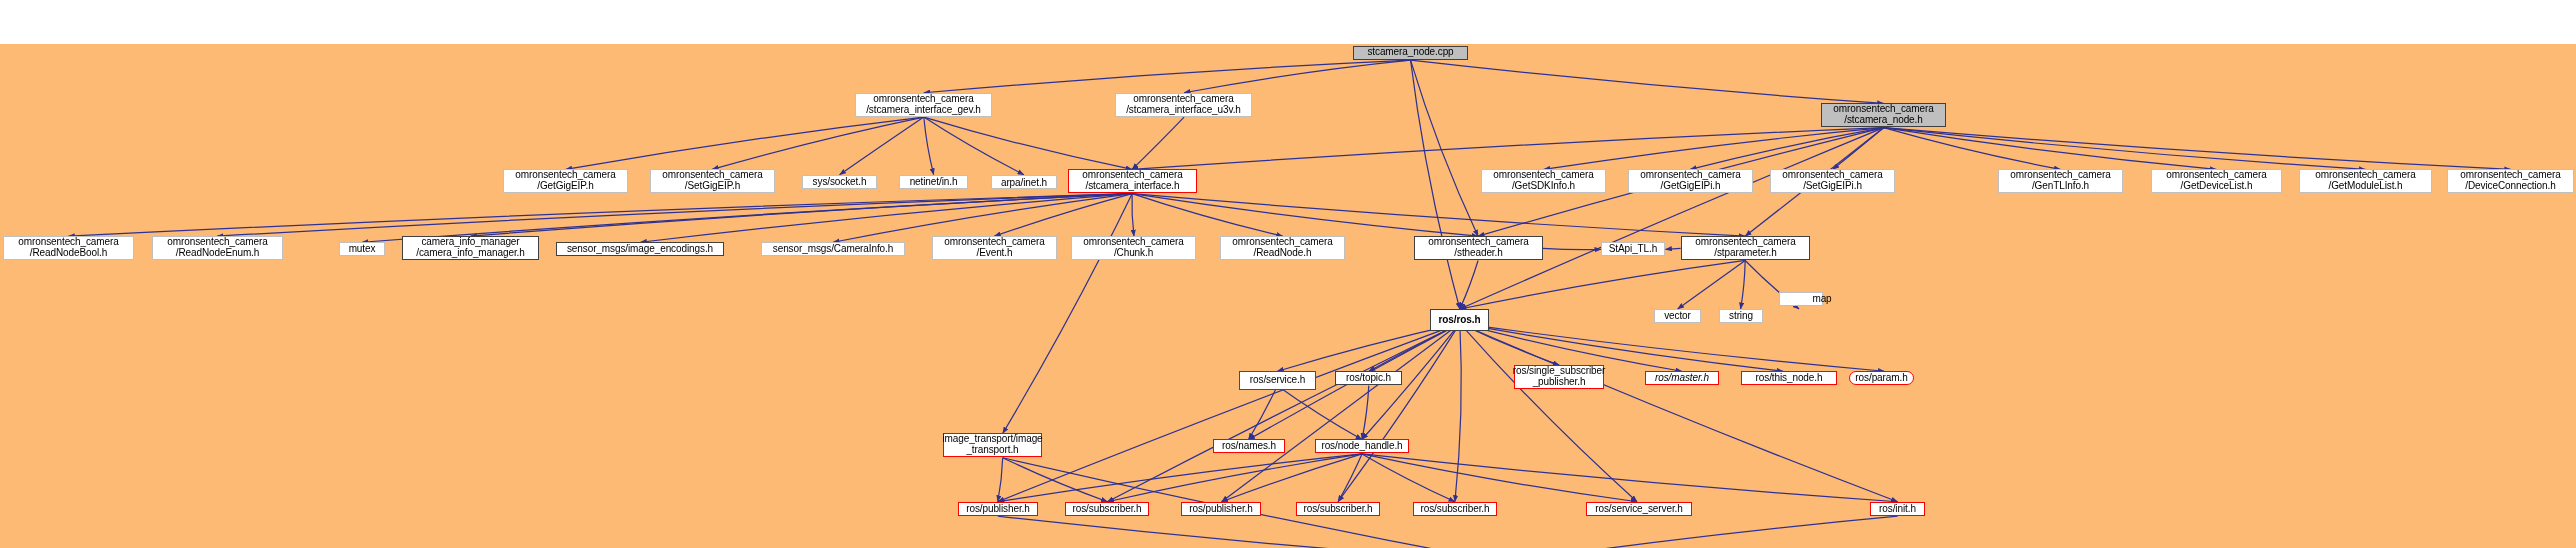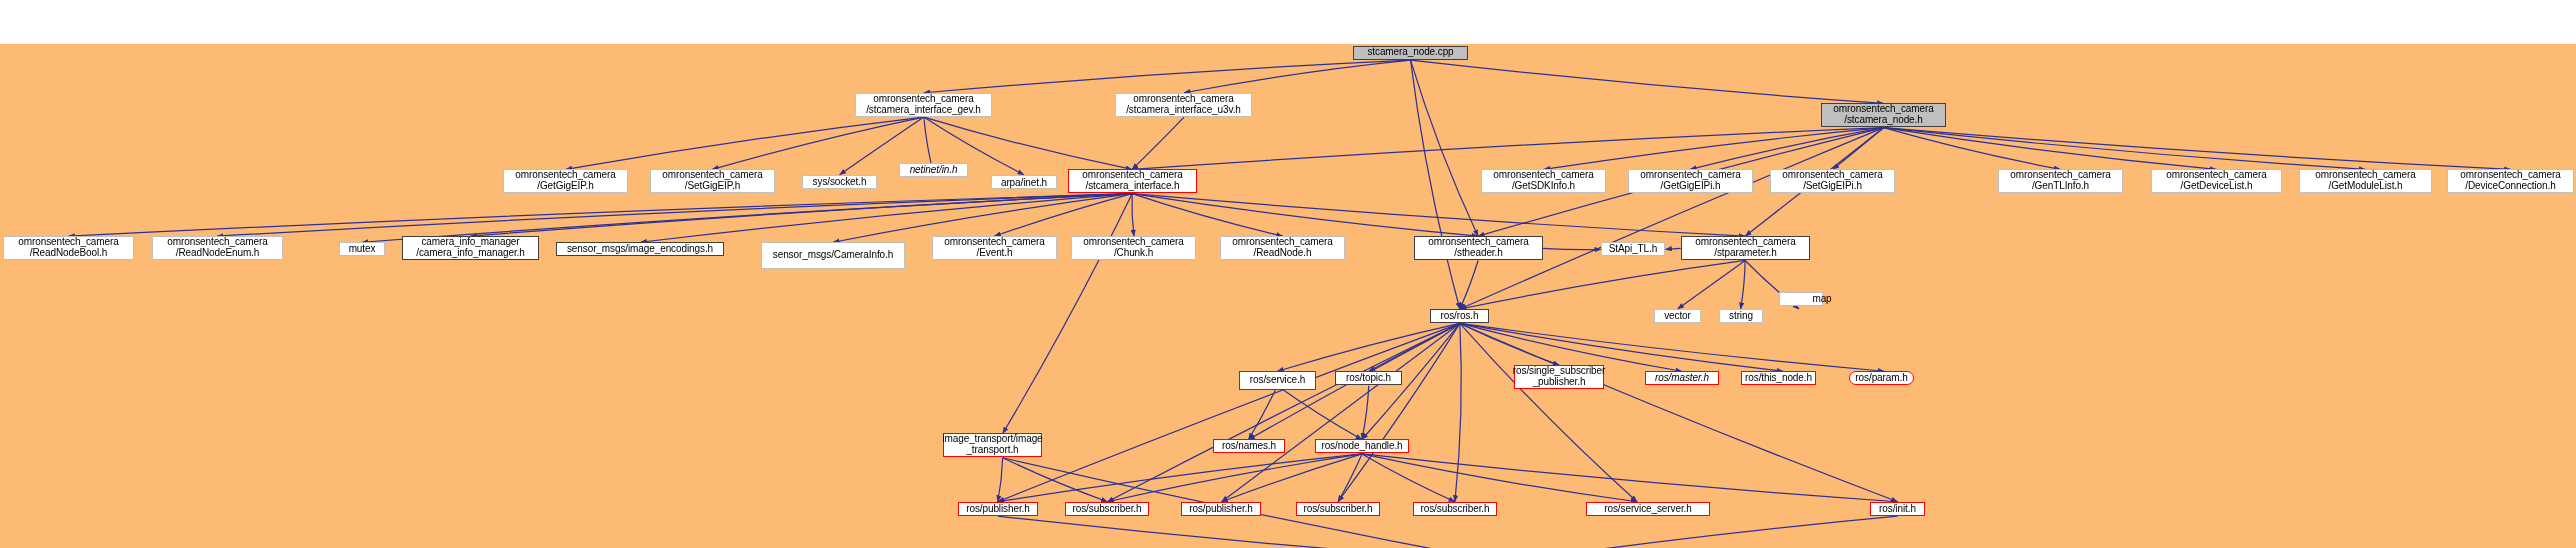--- a/index.html
+++ b/index.html
@@ -148,21 +148,21 @@
 /stcamera_interface_gev.h</span></div>
       <div class="node " style="left: 1115px; top: 49px; width: 137px; height: 24px;"><span class="nlabel">omronsentech_camera
 /stcamera_interface_u3v.h</span></div>
       <div class="node root" style="left: 1821px; top: 59px; width: 125px; height: 24px;"><span class="nlabel">omronsentech_camera
 /stcamera_node.h</span></div>
       <div class="node " style="left: 503px; top: 125px; width: 125px; height: 24px;"><span class="nlabel">omronsentech_camera
 /GetGigEIP.h</span></div>
       <div class="node " style="left: 650px; top: 125px; width: 125px; height: 24px;"><span class="nlabel">omronsentech_camera
 /SetGigEIP.h</span></div>
       <div class="node " style="left: 802px; top: 131px; width: 75px; height: 14.4px;"><span class="nlabel">sys/socket.h</span></div>
-      <div class="node " style="left: 899px; top: 119px; width: 69px; height: 14.4px; font-style: italic;"><span class="nlabel">netinet/in.h</span></div>
+      <div class="node " style="left: 899px; top: 131px; width: 69px; height: 14.4px;"><span class="nlabel">netinet/in.h</span></div>
       <div class="node " style="left: 991px; top: 131px; width: 66px; height: 14.4px; align-items: flex-end;"><span class="nlabel">arpa/inet.h</span></div>
       <div class="node red" style="left: 1068px; top: 125px; width: 129px; height: 24px;"><span class="nlabel">omronsentech_camera
 /stcamera_interface.h</span></div>
       <div class="node " style="left: 1481px; top: 125px; width: 125px; height: 24px;"><span class="nlabel">omronsentech_camera
 /GetSDKInfo.h</span></div>
       <div class="node " style="left: 1628px; top: 125px; width: 125px; height: 24px;"><span class="nlabel">omronsentech_camera
 /GetGigEIPi.h</span></div>
       <div class="node " style="left: 1770px; top: 125px; width: 125px; height: 24px;"><span class="nlabel">omronsentech_camera
 /SetGigEIPi.h</span></div>
       <div class="node " style="left: 1998px; top: 125px; width: 125px; height: 24px;"><span class="nlabel">omronsentech_camera
@@ -174,51 +174,51 @@
       <div class="node " style="left: 2447px; top: 125px; width: 127px; height: 24px;"><span class="nlabel">omronsentech_camera
 /DeviceConnection.h</span></div>
       <div class="node " style="left: 3px; top: 192px; width: 131px; height: 24px;"><span class="nlabel">omronsentech_camera
 /ReadNodeBool.h</span></div>
       <div class="node " style="left: 152px; top: 192px; width: 131px; height: 24px;"><span class="nlabel">omronsentech_camera
 /ReadNodeEnum.h</span></div>
       <div class="node " style="left: 339px; top: 198px; width: 46px; height: 14.4px;"><span class="nlabel">mutex</span></div>
       <div class="node bold" style="left: 402px; top: 192px; width: 137px; height: 24px;"><span class="nlabel">camera_info_manager
 /camera_info_manager.h</span></div>
       <div class="node bold" style="left: 556px; top: 198px; width: 168px; height: 14.4px;"><span class="nlabel">sensor_msgs/image_encodings.h</span></div>
-      <div class="node " style="left: 761px; top: 198px; width: 144px; height: 27px;"><span class="nlabel">sensor_msgs/CameraInfo.h</span></div>
+      <div class="node " style="left: 761px; top: 198px; width: 144px; height: 14px;"><span class="nlabel">sensor_msgs/CameraInfo.h</span></div>
       <div class="node " style="left: 932px; top: 192px; width: 125px; height: 24px;"><span class="nlabel">omronsentech_camera
 /Event.h</span></div>
       <div class="node " style="left: 1071px; top: 192px; width: 125px; height: 24px;"><span class="nlabel">omronsentech_camera
 /Chunk.h</span></div>
       <div class="node " style="left: 1220px; top: 192px; width: 125px; height: 24px;"><span class="nlabel">omronsentech_camera
 /ReadNode.h</span></div>
       <div class="node bold" style="left: 1414px; top: 192px; width: 129px; height: 24px;"><span class="nlabel">omronsentech_camera
 /stheader.h</span></div>
       <div class="node " style="left: 1601px; top: 198px; width: 64px; height: 14.4px;"><span class="nlabel">StApi_TL.h</span></div>
       <div class="node bold" style="left: 1681px; top: 192px; width: 129px; height: 24px;"><span class="nlabel">omronsentech_camera
 /stparameter.h</span></div>
       <div class="node " style="left: 1654px; top: 265px; width: 47px; height: 14.4px;"><span class="nlabel">vector</span></div>
       <div class="node " style="left: 1719px; top: 265px; width: 44px; height: 14.4px;"><span class="nlabel">string</span></div>
       <div class="node " style="left: 1779px; top: 248px; width: 28px; height: 14.4px; padding-left: 42px;"><span class="nlabel">map</span></div>
-      <div class="node bold" style="left: 1430px; top: 265px; width: 59px; height: 14px;"><span class="nlabel">ros/ros.h</span></div>
+      <div class="node bold" style="left: 1430px; top: 265px; width: 59px; height: 22px; font-weight: bold;"><span class="nlabel">ros/ros.h</span></div>
       <div class="node red" style="left: 1239px; top: 327px; width: 77px; height: 19px;"><span class="nlabel">ros/service.h</span></div>
       <div class="node bold" style="left: 1335px; top: 327px; width: 67px; height: 14.4px;"><span class="nlabel">ros/topic.h</span></div>
       <div class="node red" style="left: 1514px; top: 321px; width: 90px; height: 24px;"><span class="nlabel">ros/single_subscriber
 _publisher.h</span></div>
       <div class="node red" style="left: 1645px; top: 327px; width: 74px; height: 14.4px; font-style: italic;"><span class="nlabel">ros/master.h</span></div>
-      <div class="node red" style="left: 1741px; top: 327px; width: 75px; height: 14.4px;"><span class="nlabel">ros/this_node.h</span></div>
+      <div class="node red" style="left: 1741px; top: 327px; width: 96px; height: 14.4px;"><span class="nlabel">ros/this_node.h</span></div>
       <div class="node red" style="left: 1849px; top: 327px; width: 65px; height: 14.4px; border-radius: 7px;"><span class="nlabel">ros/param.h</span></div>
       <div class="node red" style="left: 943px; top: 389px; width: 99px; height: 24px;"><span class="nlabel">image_transport/image
 _transport.h</span></div>
       <div class="node red" style="left: 1213px; top: 395px; width: 72px; height: 14.4px;"><span class="nlabel">ros/names.h</span></div>
       <div class="node red" style="left: 1315px; top: 395px; width: 94px; height: 14.4px;"><span class="nlabel">ros/node_handle.h</span></div>
       <div class="node red" style="left: 958px; top: 458px; width: 80px; height: 14.4px;"><span class="nlabel">ros/publisher.h</span></div>
       <div class="node red" style="left: 1065px; top: 458px; width: 84px; height: 14.4px;"><span class="nlabel">ros/subscriber.h</span></div>
       <div class="node red" style="left: 1181px; top: 458px; width: 80px; height: 14.4px;"><span class="nlabel">ros/publisher.h</span></div>
       <div class="node red" style="left: 1296px; top: 458px; width: 84px; height: 14.4px;"><span class="nlabel">ros/subscriber.h</span></div>
       <div class="node red" style="left: 1413px; top: 458px; width: 84px; height: 14.4px;"><span class="nlabel">ros/subscriber.h</span></div>
-      <div class="node red" style="left: 1586px; top: 458px; width: 124px; height: 14.4px;"><span class="nlabel">ros/service_server.h</span></div>
+      <div class="node red" style="left: 1586px; top: 458px; width: 106px; height: 14.4px;"><span class="nlabel">ros/service_server.h</span></div>
       <div class="node red" style="left: 1870px; top: 458px; width: 55px; height: 14.4px;"><span class="nlabel">ros/init.h</span></div>
       <div class="node bold" style="left: 1440px; top: 518px; width: 126px; height: 24px; padding-left: 32px;"><span class="nlabel">image_transport/single
 _subscriber_publisher.h</span></div>
     </div>
 </div>
 
 
 </body></html>

